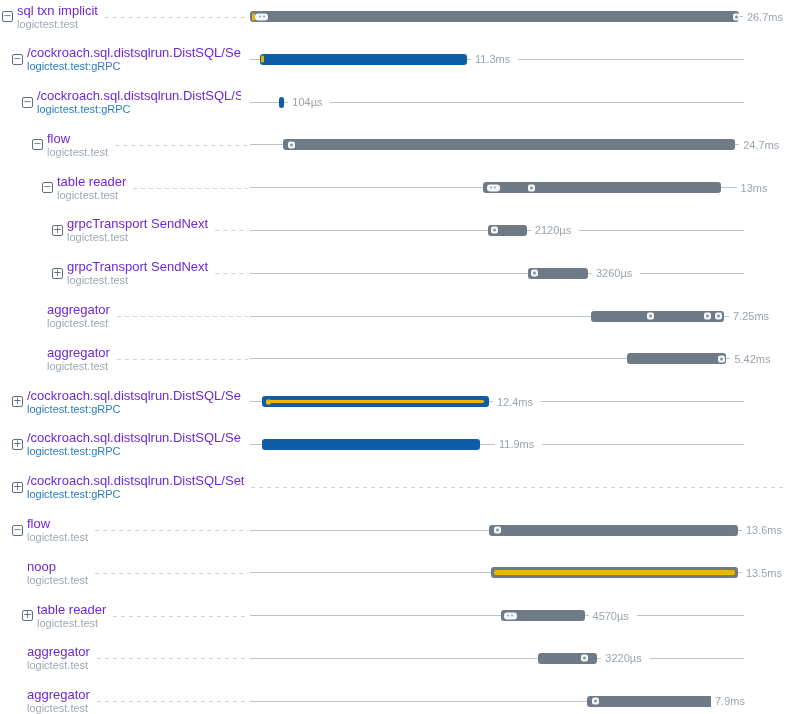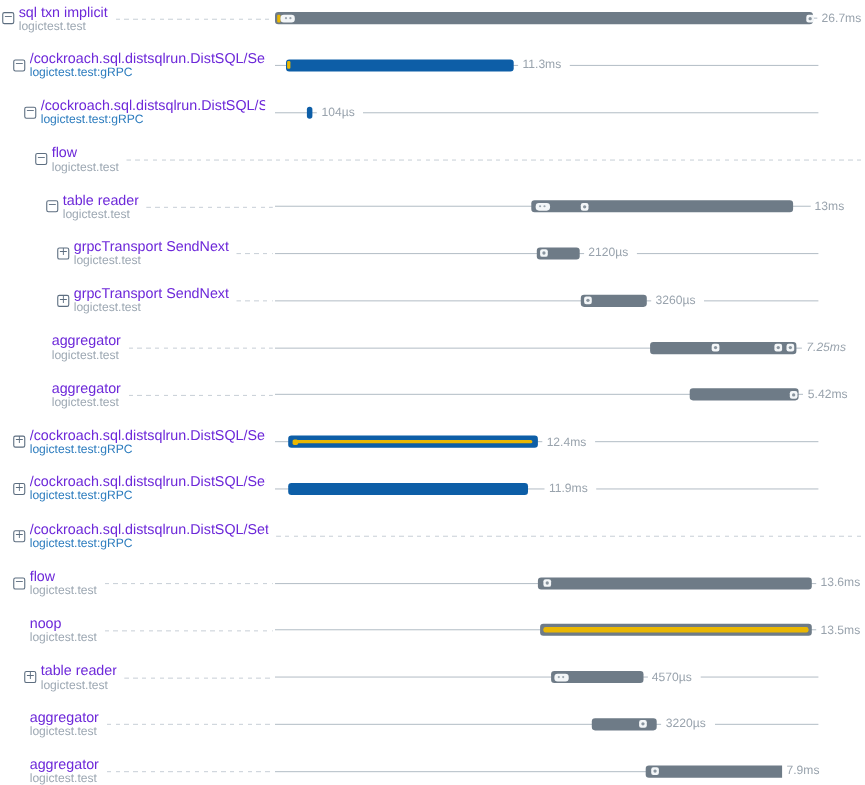--- a/index.html
+++ b/index.html
@@ -84,20 +84,27 @@
     </div>
   </div>
 
   <div class="row" style="padding-left: 32px;">
     <span class="toggle">−</span>
     <div class="textblock">
       <div class="l1">flow</div>
       <div class="l2">logictest.test</div>
     </div>
     <div class="dash"></div>
+    <div class="timeline">
+      <div class="baseline"></div>
+      <div class="bar gray" style="left: 32.958px; width: 452.257px;">
+          <span class="marker m-dot" style="left: 5px;"></span>
+        </div>
+      <div class="duration" style="left: 489.215px;">24.7ms</div>
+    </div>
   </div>
 
   <div class="row" style="padding-left: 42px;">
     <span class="toggle">−</span>
     <div class="textblock">
       <div class="l1">table reader</div>
       <div class="l2">logictest.test</div>
     </div>
     <div class="dash"></div>
     <div class="timeline">
@@ -149,21 +156,21 @@
       <div class="l2">logictest.test</div>
     </div>
     <div class="dash"></div>
     <div class="timeline">
       <div class="baseline"></div>
       <div class="bar gray" style="left: 341.481px; width: 132.748px;">
           <span class="marker m-dot" style="left: 56px;"></span>
           <span class="marker m-dot" style="left: 113px;"></span>
           <span class="marker m-dot" style="left: 124px;"></span>
         </div>
-      <div class="duration" style="left: 479px; font-style: italic;">7.25ms</div>
+      <div class="duration" style="left: 479px;">7.25ms</div>
     </div>
   </div>
 
   <div class="row" style="padding-left: 47px;">
 
     <div class="textblock">
       <div class="l1">aggregator</div>
       <div class="l2">logictest.test</div>
     </div>
     <div class="dash"></div>

